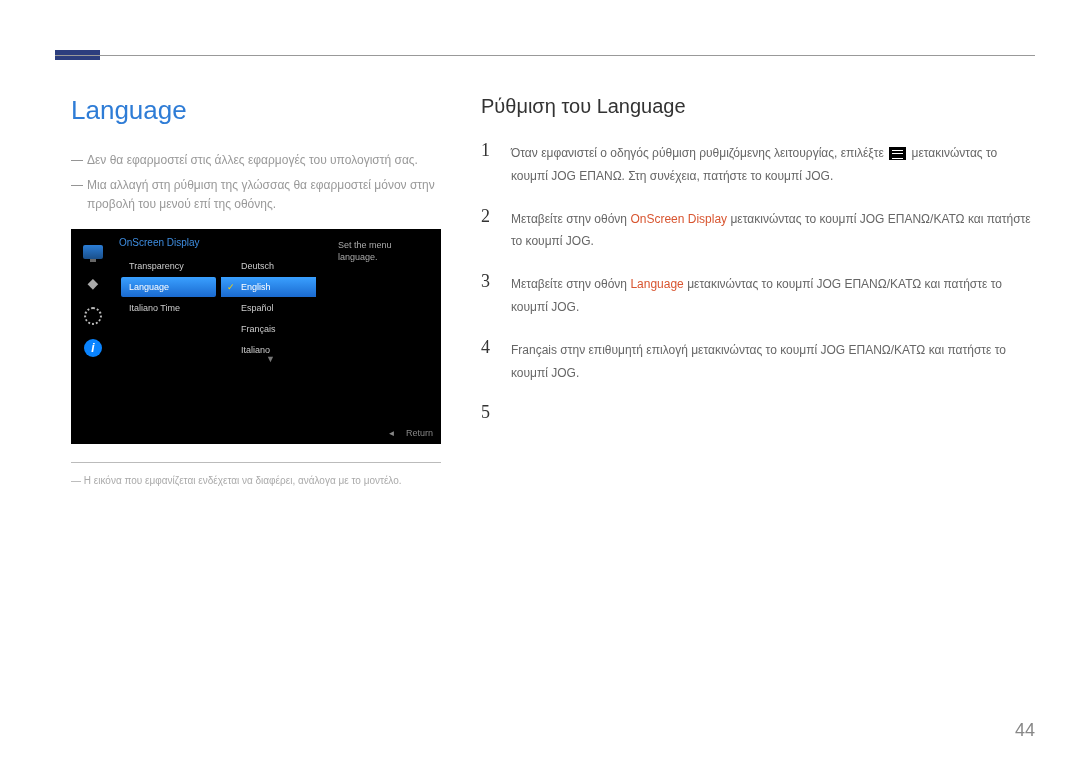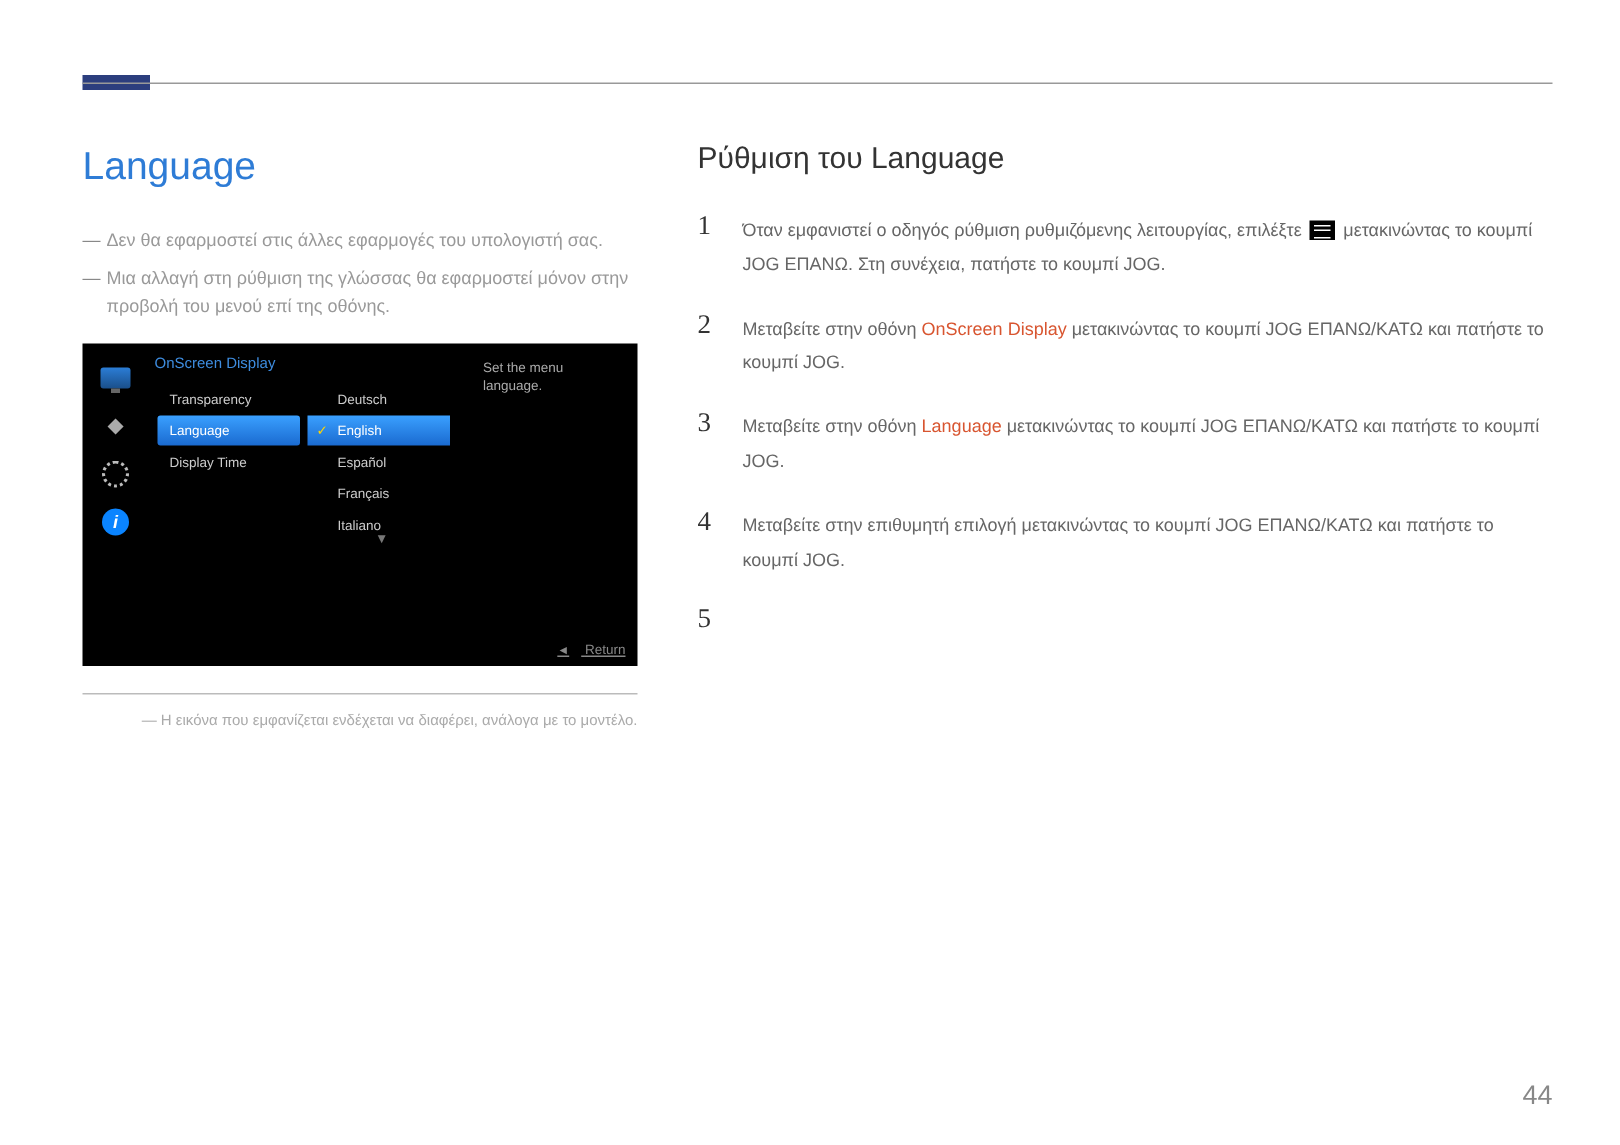--- a/index.html
+++ b/index.html
@@ -27,21 +27,21 @@
       position: absolute;
       top: 50px;
       left: 55px;
       width: 45px;
       height: 10px;
       background: #2c3e7e;
     }
     .content {
       position: absolute;
       top: 95px;
-      left: 55px;
+      left: 71px;
       right: 45px;
       display: flex;
       gap: 40px;
     }
     .left-col {
       width: 370px;
       flex-shrink: 0;
     }
     .right-col {
       flex: 1;
@@ -210,35 +210,33 @@
       color: #aaa;
       font-size: 9px;
       line-height: 1.4;
     }
     .osd-return {
       position: absolute;
       right: 8px;
       bottom: 6px;
       color: #888;
       font-size: 9px;
-      text-decoration: underline;
     }
     .osd-return-arrow {
       margin-right: 8px;
       color: #888;
       font-size: 8px;
     }
     .divider {
       border-top: 1px solid #bbb;
       margin: 18px 0 12px;
     }
     .footnote {
       color: #aaa;
       font-size: 10px;
-      text-align: right;
     }
     .step {
       display: flex;
       gap: 14px;
       margin-bottom: 18px;
       align-items: flex-start;
     }
     .step-num {
       font-size: 18px;
       color: #333;
@@ -314,21 +312,21 @@
             <div class="osd-gear-icon"></div>
           </div>
         <div class="osd-icon">
             <div class="osd-info-icon">i</div>
           </div>
       </div>
       <div class="osd-title">OnScreen Display</div>
       <div class="osd-menu1">
         <div class="osd-menu-item">Transparency</div>
         <div class="osd-menu-item selected">Language</div>
-        <div class="osd-menu-item">Display Time</div>
+        <div class="osd-menu-item">Italiano Time</div>
       </div>
       <div class="osd-menu2">
         <div class="osd-lang-item">Deutsch</div>
         <div class="osd-lang-item selected">English</div>
         <div class="osd-lang-item">Español</div>
         <div class="osd-lang-item">Français</div>
         <div class="osd-lang-item">Italiano</div>
       </div>
       <div class="osd-down-arrow">▼</div>
       <div class="osd-help">
@@ -370,21 +368,21 @@
       <div class="step-num">3</div>
       <div class="step-text">
         <span>Μεταβείτε στην οθόνη</span>
         <span class="highlight">Language</span>
         <span>μετακινώντας το κουμπί JOG ΕΠΑΝΩ/ΚΑΤΩ και πατήστε το κουμπί JOG.</span>
       </div>
     </div>
 
     <div class="step">
       <div class="step-num">4</div>
-      <div class="step-text">Μεταβείτε στην επιθυμητή επιλογή μετακινώντας το κουμπί JOG ΕΠΑΝΩ/ΚΑΤΩ και πατήστε το κουμπί JOG.</div>
+      <div class="step-text">Français στην επιθυμητή επιλογή μετακινώντας το κουμπί JOG ΕΠΑΝΩ/ΚΑΤΩ και πατήστε το κουμπί JOG.</div>
     </div>
 
     <div class="step">
       <div class="step-num">5</div>
     </div>
   </div>
 </div>
 
 <div class="page-num">44</div>
 

